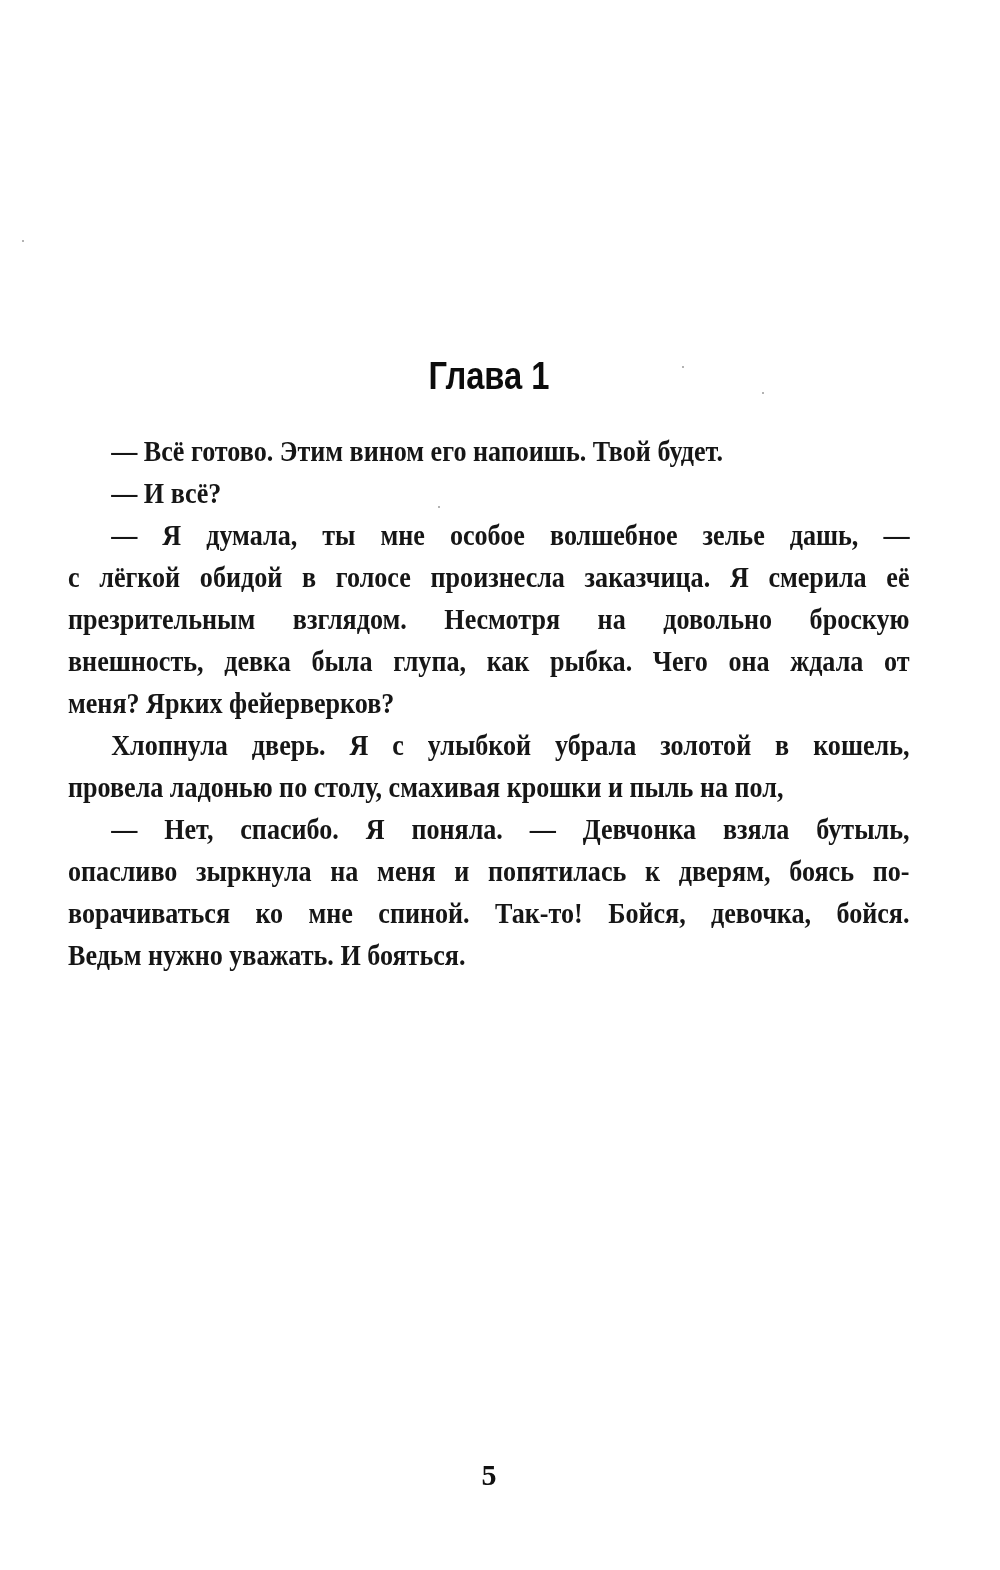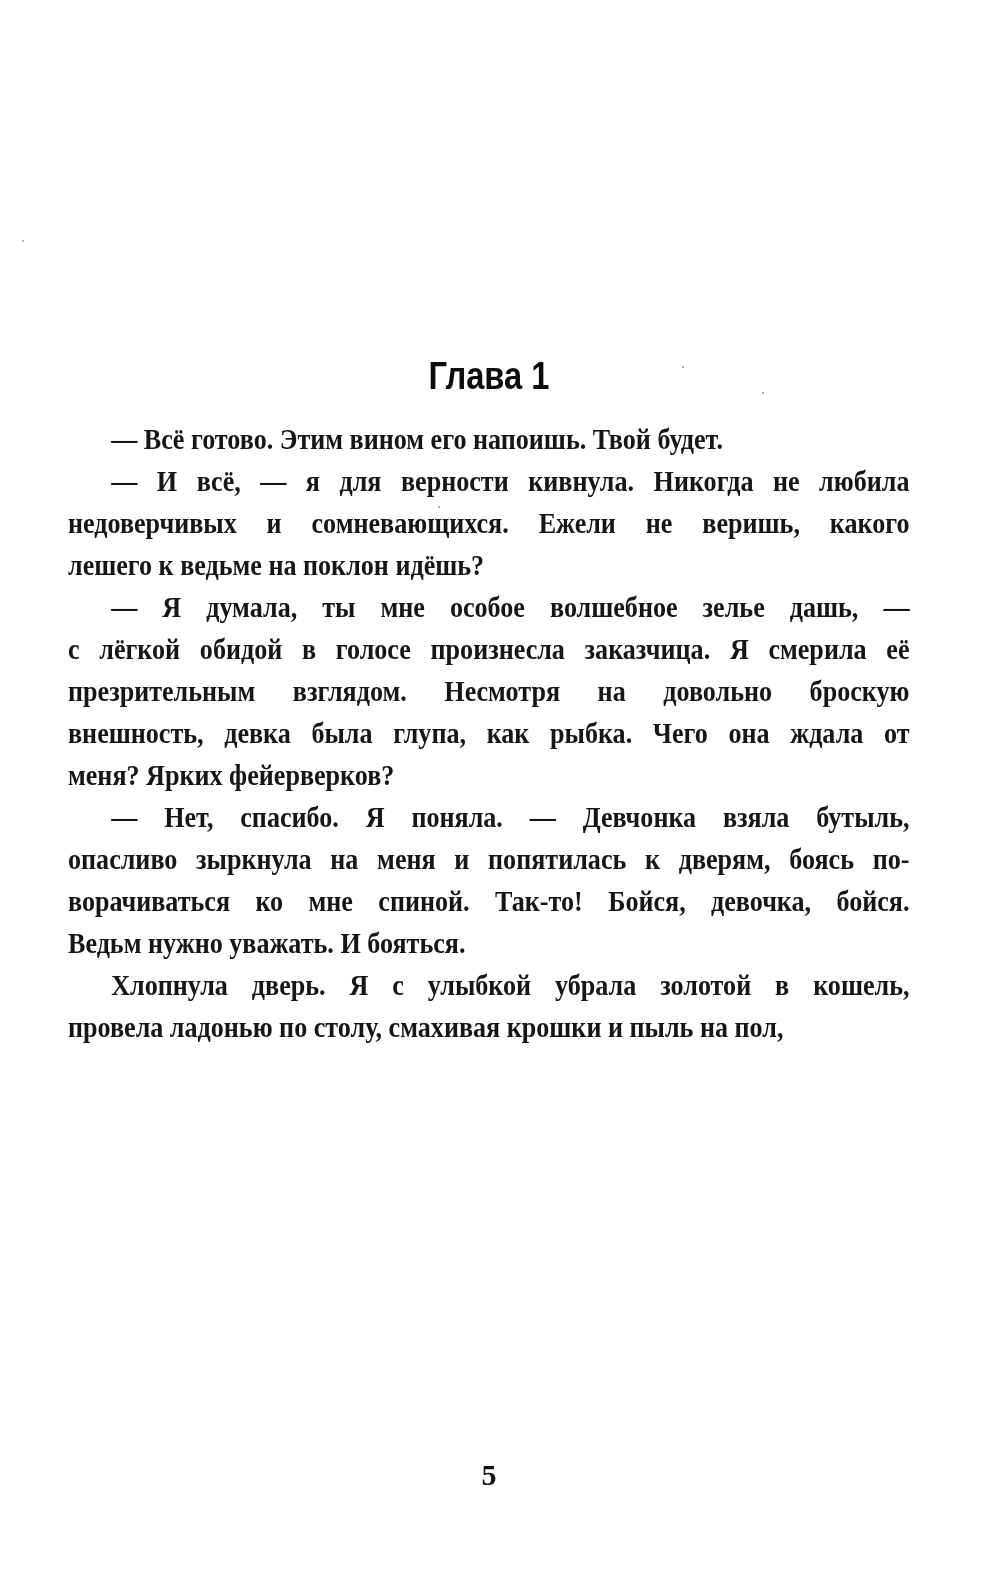--- a/index.html
+++ b/index.html
@@ -32,21 +32,21 @@
       font-weight: bold;
       font-size: 38px;
       letter-spacing: 0px;
       transform: scaleX(0.86);
       transform-origin: 489px 0;
       color: #0c0c0c;
     }
     .body-text {
       position: absolute;
       left: 68px;
-      top: 418px;
+      top: 430px;
       width: 842px;
       font-size: 29px;
       line-height: 42px;
       font-weight: bold;
       color: #161616;
     }
     .line {
       display: block;
       white-space: nowrap;
       height: 42px;
@@ -90,37 +90,35 @@
   <div class="speck" style="left:762px; top:392px;"></div>
   <div class="speck" style="left:438px; top:506px;"></div>
 
   <h1 class="chapter-title">Глава 1</h1>
 
   <div class="body-text" id="body-text">
       <div>
         <span class="line indent last">— Всё готово. Этим вином его напоишь. Твой будет.</span>
       </div>
       <div>
-        <span class="line indent">— И всё, — я для верности кивнула. Никогда не любила</span>
-        <span class="line">недоверчивых и сомневающихся. Ежели не веришь, какого</span>
-        <span class="line last">лешего к ведьме на поклон идёшь?</span>
+        <span class="line indent last">— И всё?</span>
       </div>
       <div>
         <span class="line indent">— Я думала, ты мне особое волшебное зелье дашь, —</span>
         <span class="line">с лёгкой обидой в голосе произнесла заказчица. Я смерила её</span>
         <span class="line">презрительным взглядом. Несмотря на довольно броскую</span>
         <span class="line">внешность, девка была глупа, как рыбка. Чего она ждала от</span>
         <span class="line last">меня? Ярких фейерверков?</span>
       </div>
       <div>
+        <span class="line indent">Хлопнула дверь. Я с улыбкой убрала золотой в кошель,</span>
+        <span class="line last">провела ладонью по столу, смахивая крошки и пыль на пол,</span>
+      </div>
+      <div>
         <span class="line indent">— Нет, спасибо. Я поняла. — Девчонка взяла бутыль,</span>
         <span class="line">опасливо зыркнула на меня и попятилась к дверям, боясь по-</span>
         <span class="line">ворачиваться ко мне спиной. Так-то! Бойся, девочка, бойся.</span>
         <span class="line last">Ведьм нужно уважать. И бояться.</span>
-      </div>
-      <div>
-        <span class="line indent">Хлопнула дверь. Я с улыбкой убрала золотой в кошель,</span>
-        <span class="line last">провела ладонью по столу, смахивая крошки и пыль на пол,</span>
       </div>
     </div>
 
   <div class="page-number">5</div>
 </div>
 
 </body></html>

